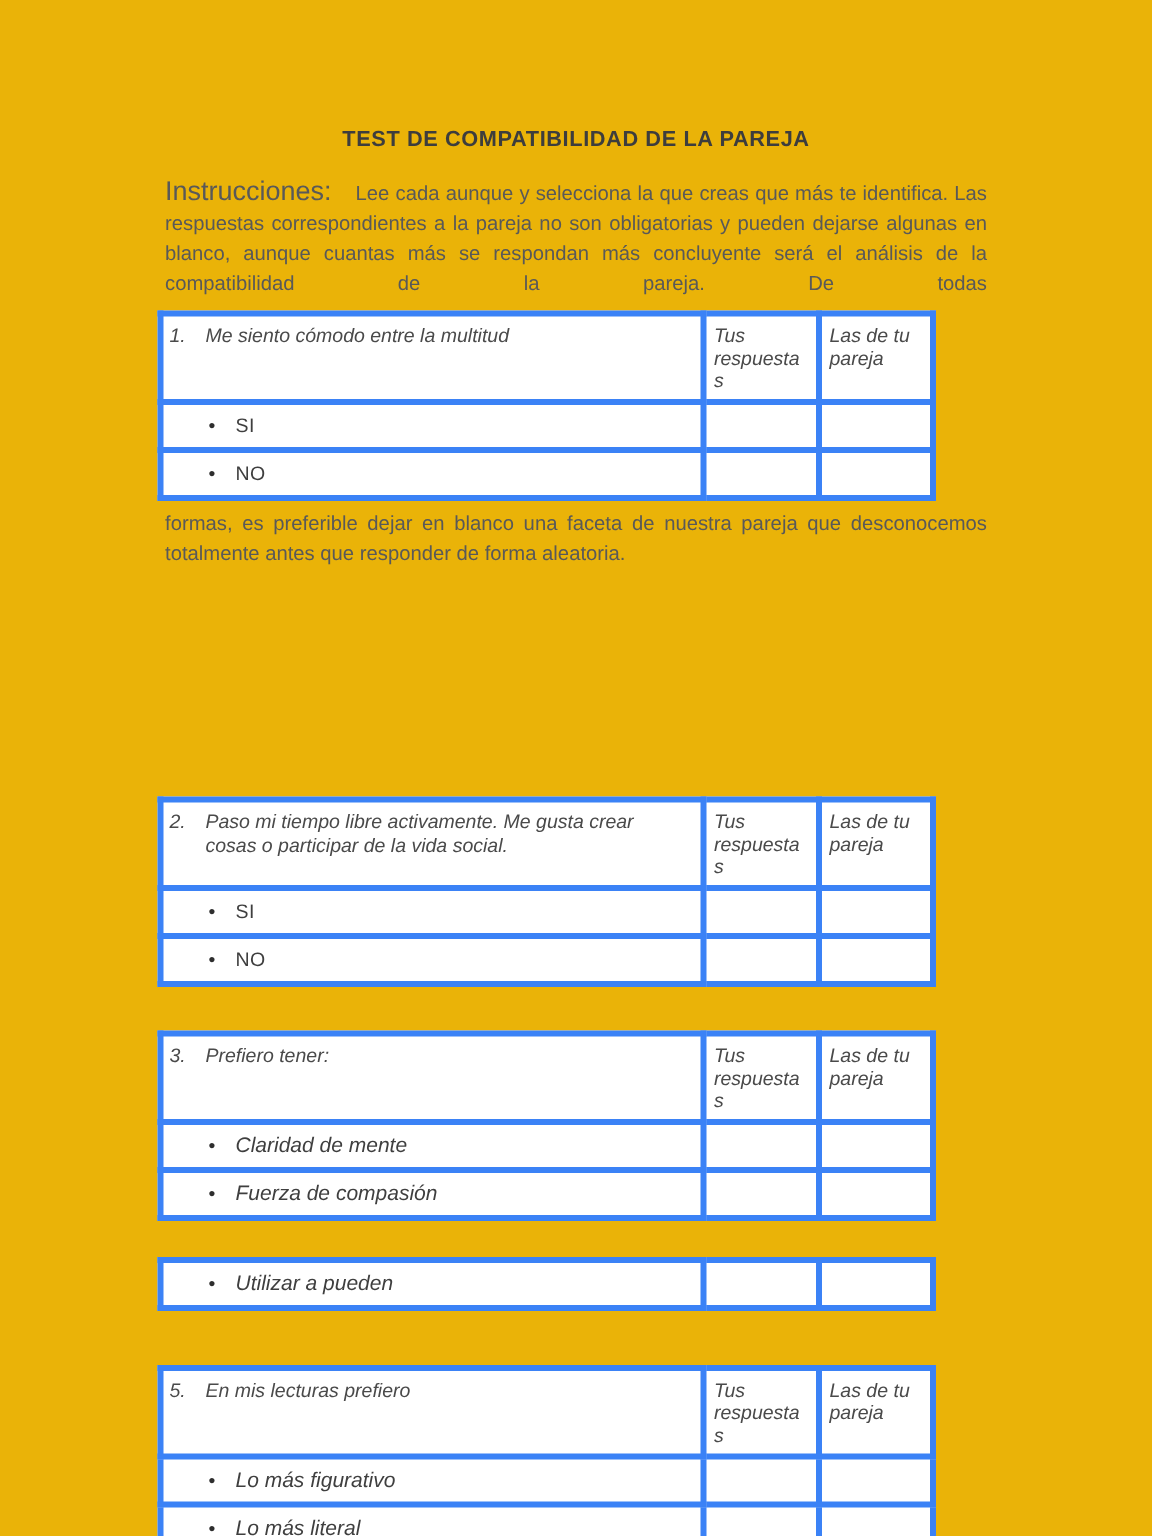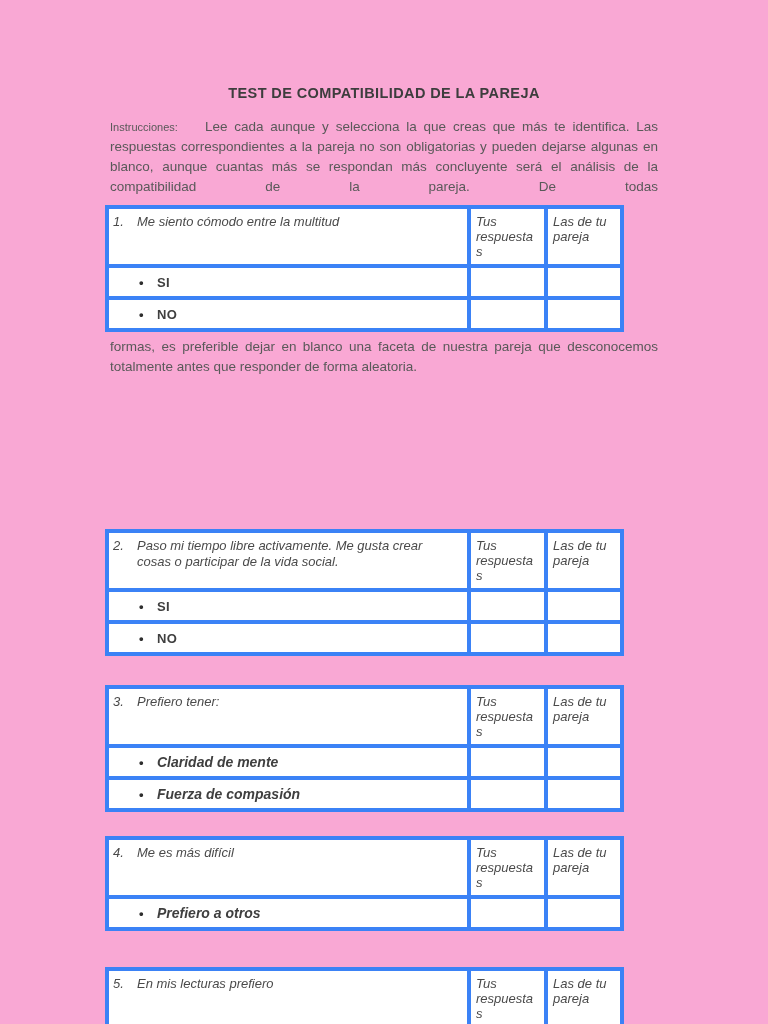--- a/index.html
+++ b/index.html
@@ -6,41 +6,41 @@
   html, body { background: #ffffff; }
   body {
     width: 768px; height: 1024px;
     font-family: "Liberation Sans", "DejaVu Sans", sans-serif;
     color: #4b4b4b;
     overflow: hidden;
   }
   .page {
     width: 768px; height: 1024px;
     padding: 85px 110px 0 110px;
-    background: #f9a8d4;
+    background: #eab308;
     position: relative;
   }
   .title {
     font-size: 14.5px;
     font-weight: bold;
     letter-spacing: 0.4px;
     text-align: center;
     color: #3d3d3d;
     margin-bottom: 16px;
   }
   .para {
     font-size: 13.5px;
     line-height: 20px;
     color: #595959;
     text-align: justify;
   }
   .para.stretch-last { text-align-last: justify; }
   .instr-label {
-    font-size: 11px;
-    margin-right: 27px;
+    font-size: 18px;
+    margin-right: 16px;
   }
   table.qtable {
     border-collapse: collapse;
     table-layout: fixed;
     width: 515px;
     margin-left: -5px;
     background: #fff;
   }
   table.qtable col.c-q  { width: 362px; }
   table.qtable col.c-a1 { width: 77px; }
@@ -90,21 +90,21 @@
   }
   .acell { background: #fff; }
   
   .mt-t1 { margin-top: 8px; }
   .mt-p2 { margin-top: 5px; }
   .mt-t2 { margin-top: 152px; }
   .mt-t3 { margin-top: 29px; }
   .mt-t4 { margin-top: 24px; }
   .mt-t5 { margin-top: 36px; }
   .hdr-row td { height: 44px; }
-  .opt-row td { height: 27px; font-weight: bold; }
+  .opt-row td { height: 27px; }
 </style>
 </head>
 <body>
 
 <div class="page">
 
   <div class="title">TEST DE COMPATIBILIDAD DE LA PAREJA</div>
 
   <p class="para stretch-last"><span class="instr-label">Instrucciones:</span><span>Lee cada aunque y selecciona la que creas que más te identifica. Las respuestas correspondientes a la pareja no son obligatorias y pueden dejarse algunas en blanco, aunque cuantas más se respondan más concluyente será el análisis de la compatibilidad de la pareja. De todas</span></p>
 
@@ -185,27 +185,22 @@
     </tbody>
   </table>
 
   <table class="qtable mt-t4">
     <colgroup>
         <col class="c-q">
         <col class="c-a1">
         <col class="c-a2">
       </colgroup>
     <tbody>
-      <tr class="hdr-row">
-        <td class="qcell"><span class="qnum">4.</span><span class="qwrap">Me es más difícil</span></td>
-        <td class="hcell">Tus respuestas</td>
-        <td class="hcell">Las de tu pareja</td>
-      </tr>
-      <tr class="opt-row">
-        <td class="ocell"><span class="bullet"></span><span class="otext fancy">Prefiero a otros</span></td>
+      <tr class="opt-row">
+        <td class="ocell"><span class="bullet"></span><span class="otext fancy">Utilizar a pueden</span></td>
         <td class="acell"></td>
         <td class="acell"></td>
       </tr>
     </tbody>
   </table>
 
   <table class="qtable mt-t5">
     <colgroup>
         <col class="c-q">
         <col class="c-a1">

